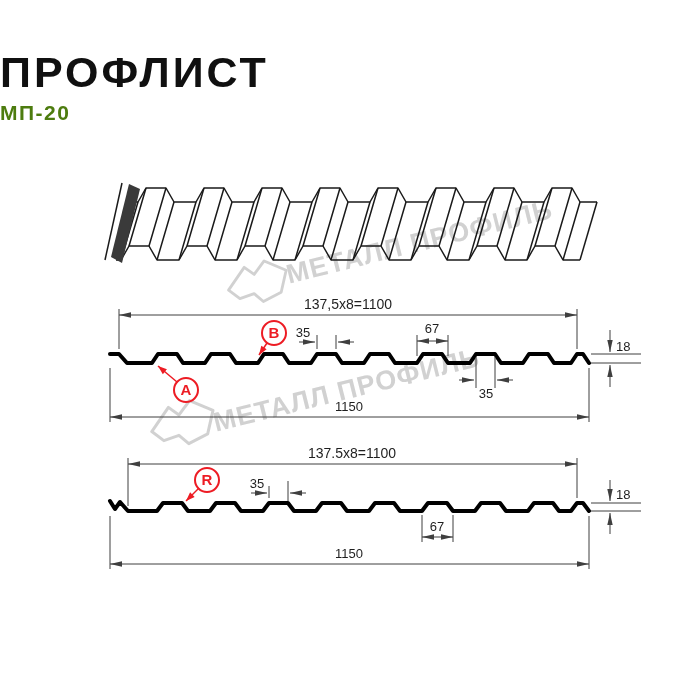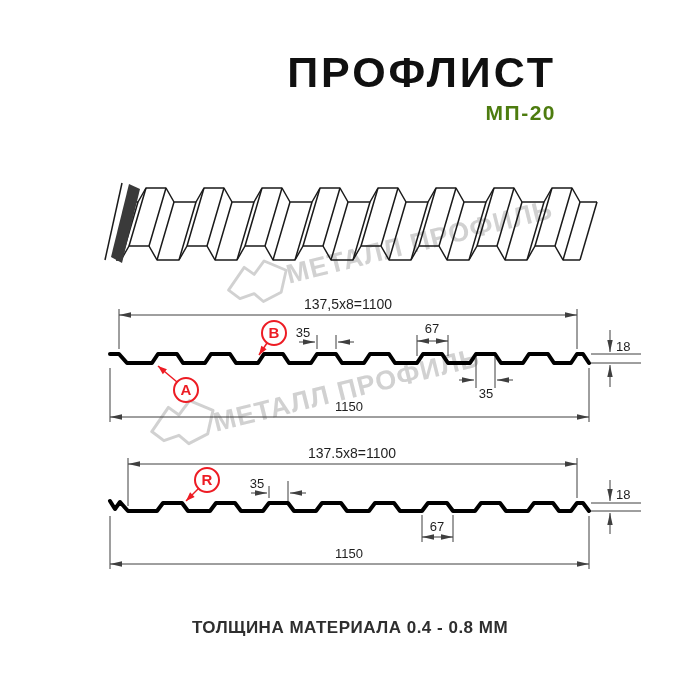--- a/index.html
+++ b/index.html
@@ -1,19 +1,19 @@
 <!DOCTYPE html>
 <html><head>
 <meta charset="utf-8">
 <style>
   html,body{margin:0;padding:0;background:#ffffff;}
   #page{position:relative;width:700px;height:700px;background:#ffffff;overflow:hidden;
         font-family:"Liberation Sans",sans-serif;}
   
-  .hdr{position:absolute;left:0;top:50px;width:556px;text-align:right;z-index:3;}
+  .hdr{position:absolute;left:0;top:50px;width:556px;text-align:left;z-index:3;}
   .title{font-size:43px;font-weight:800;letter-spacing:3px;color:#101010;line-height:1.05;}
   .subtitle{margin-top:6px;font-size:21px;font-weight:700;letter-spacing:1.5px;color:#4d7c0f;}
   
   .ftr{position:absolute;left:0;top:618px;width:700px;text-align:center;z-index:3;
        font-size:17px;font-weight:700;letter-spacing:0.5px;color:#2e2e2e;}
   
   .wm{position:absolute;z-index:1;opacity:0.8;}
   .wm .wm-text{position:absolute;white-space:nowrap;font-size:27px;font-weight:700;
        letter-spacing:1px;color:#c6c6c6;transform:rotate(-14deg);transform-origin:left center;}
   .wm svg{position:absolute;}
@@ -177,15 +177,14 @@
       <text class="dim-text" x="349" y="558" text-anchor="middle">1150</text>
 
       <g>
         <line class="red-line" x1="199" y1="488" x2="186" y2="501" marker-end="url(#arrRed)"></line>
         <circle class="red-circle" cx="207" cy="480" r="12"></circle>
         <text class="red-letter" x="207" y="485" text-anchor="middle">R</text>
       </g>
     </g>
   </svg>
 
-  <div class="ftr">ТОЛЩИНА МАТЕРИАЛА 0.4 - 0.8 ММ</div>
 
 </div>
 
 </body></html>

